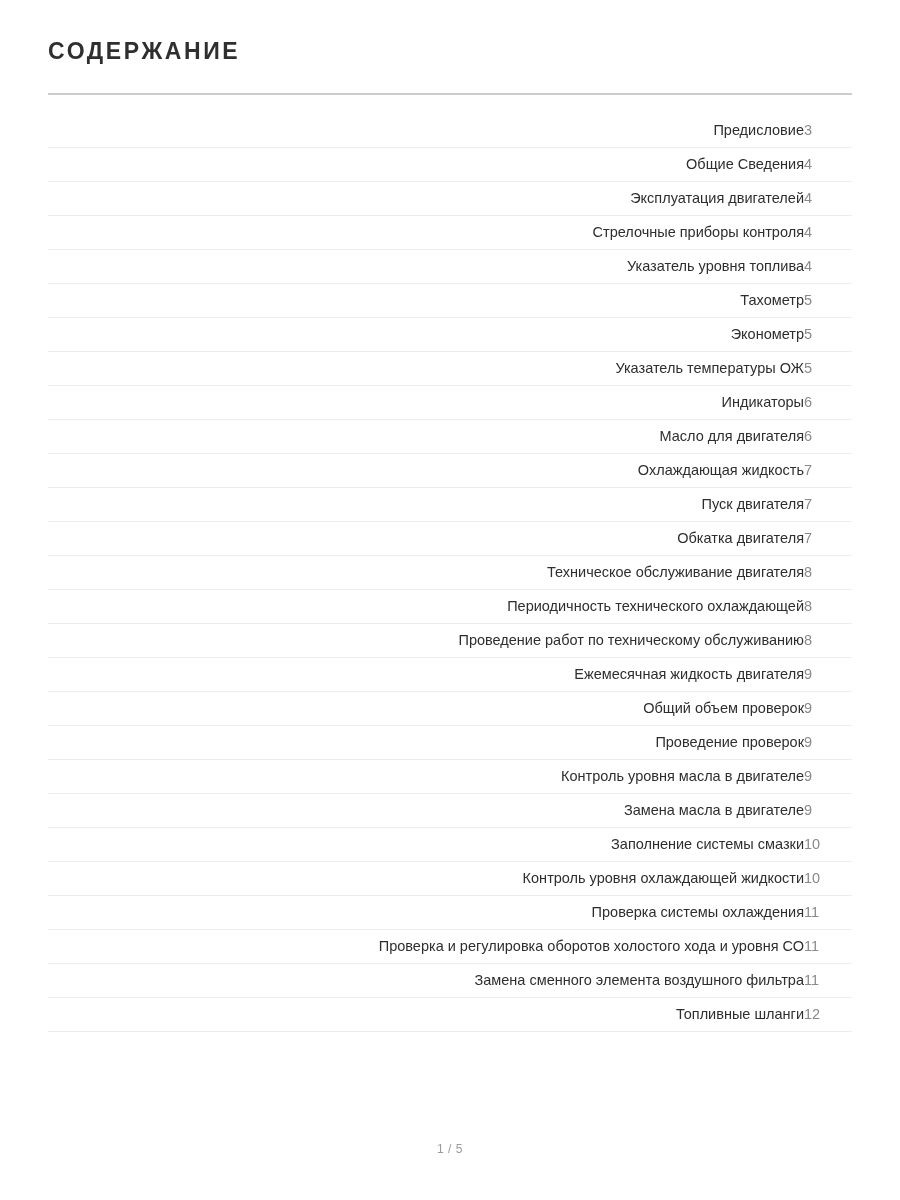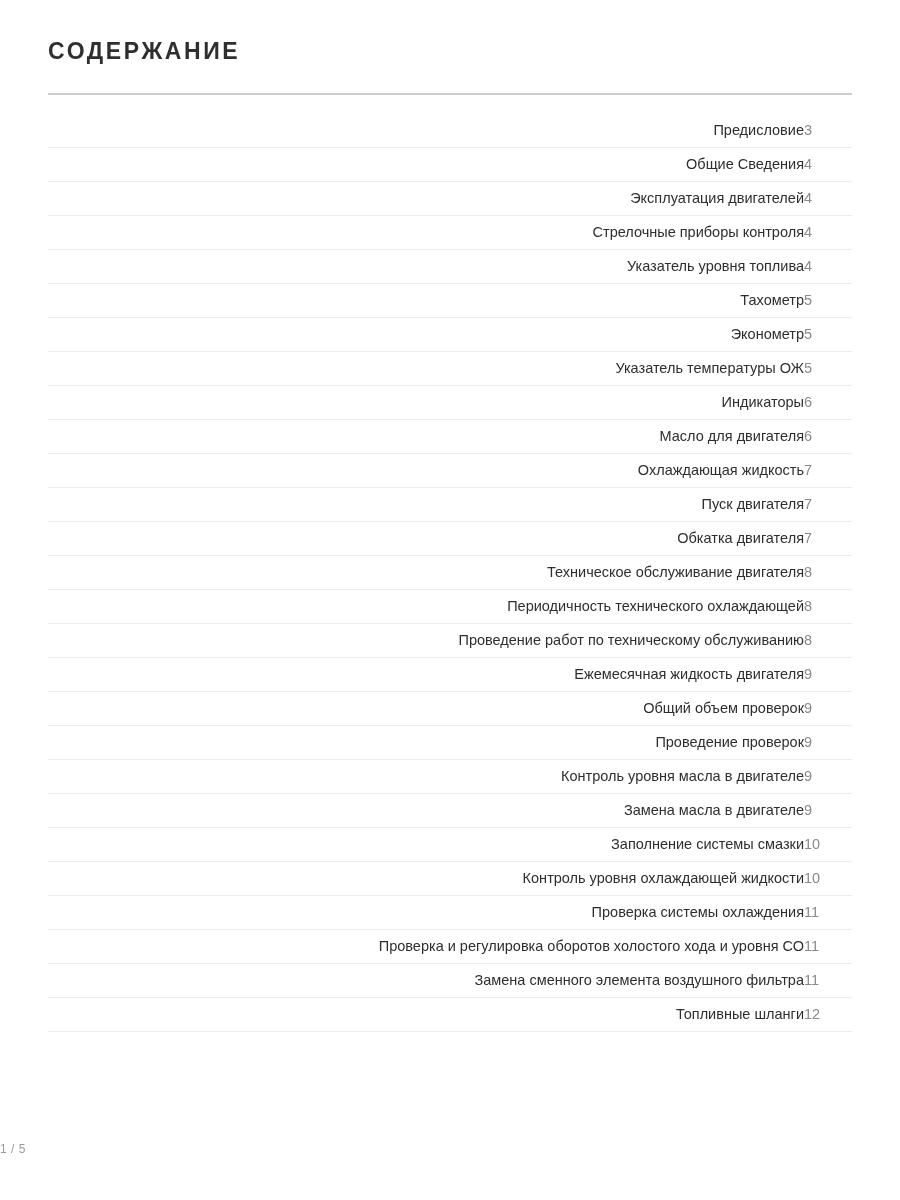--- a/index.html
+++ b/index.html
@@ -62,21 +62,21 @@
     text-align: left;
     color: #8a8a8a;
     width: 48px;
     padding-left: 0 !important;
   }
   .page-footer {
     position: absolute;
     left: 0;
     right: 0;
     top: 1142px;
-    text-align: left;
+    text-align: center;
     font-size: 12px;
     color: #9a9a9a;
     letter-spacing: 0.5px;
   }
 </style>
 </head>
 <body>
 
 <div class="page">
 

